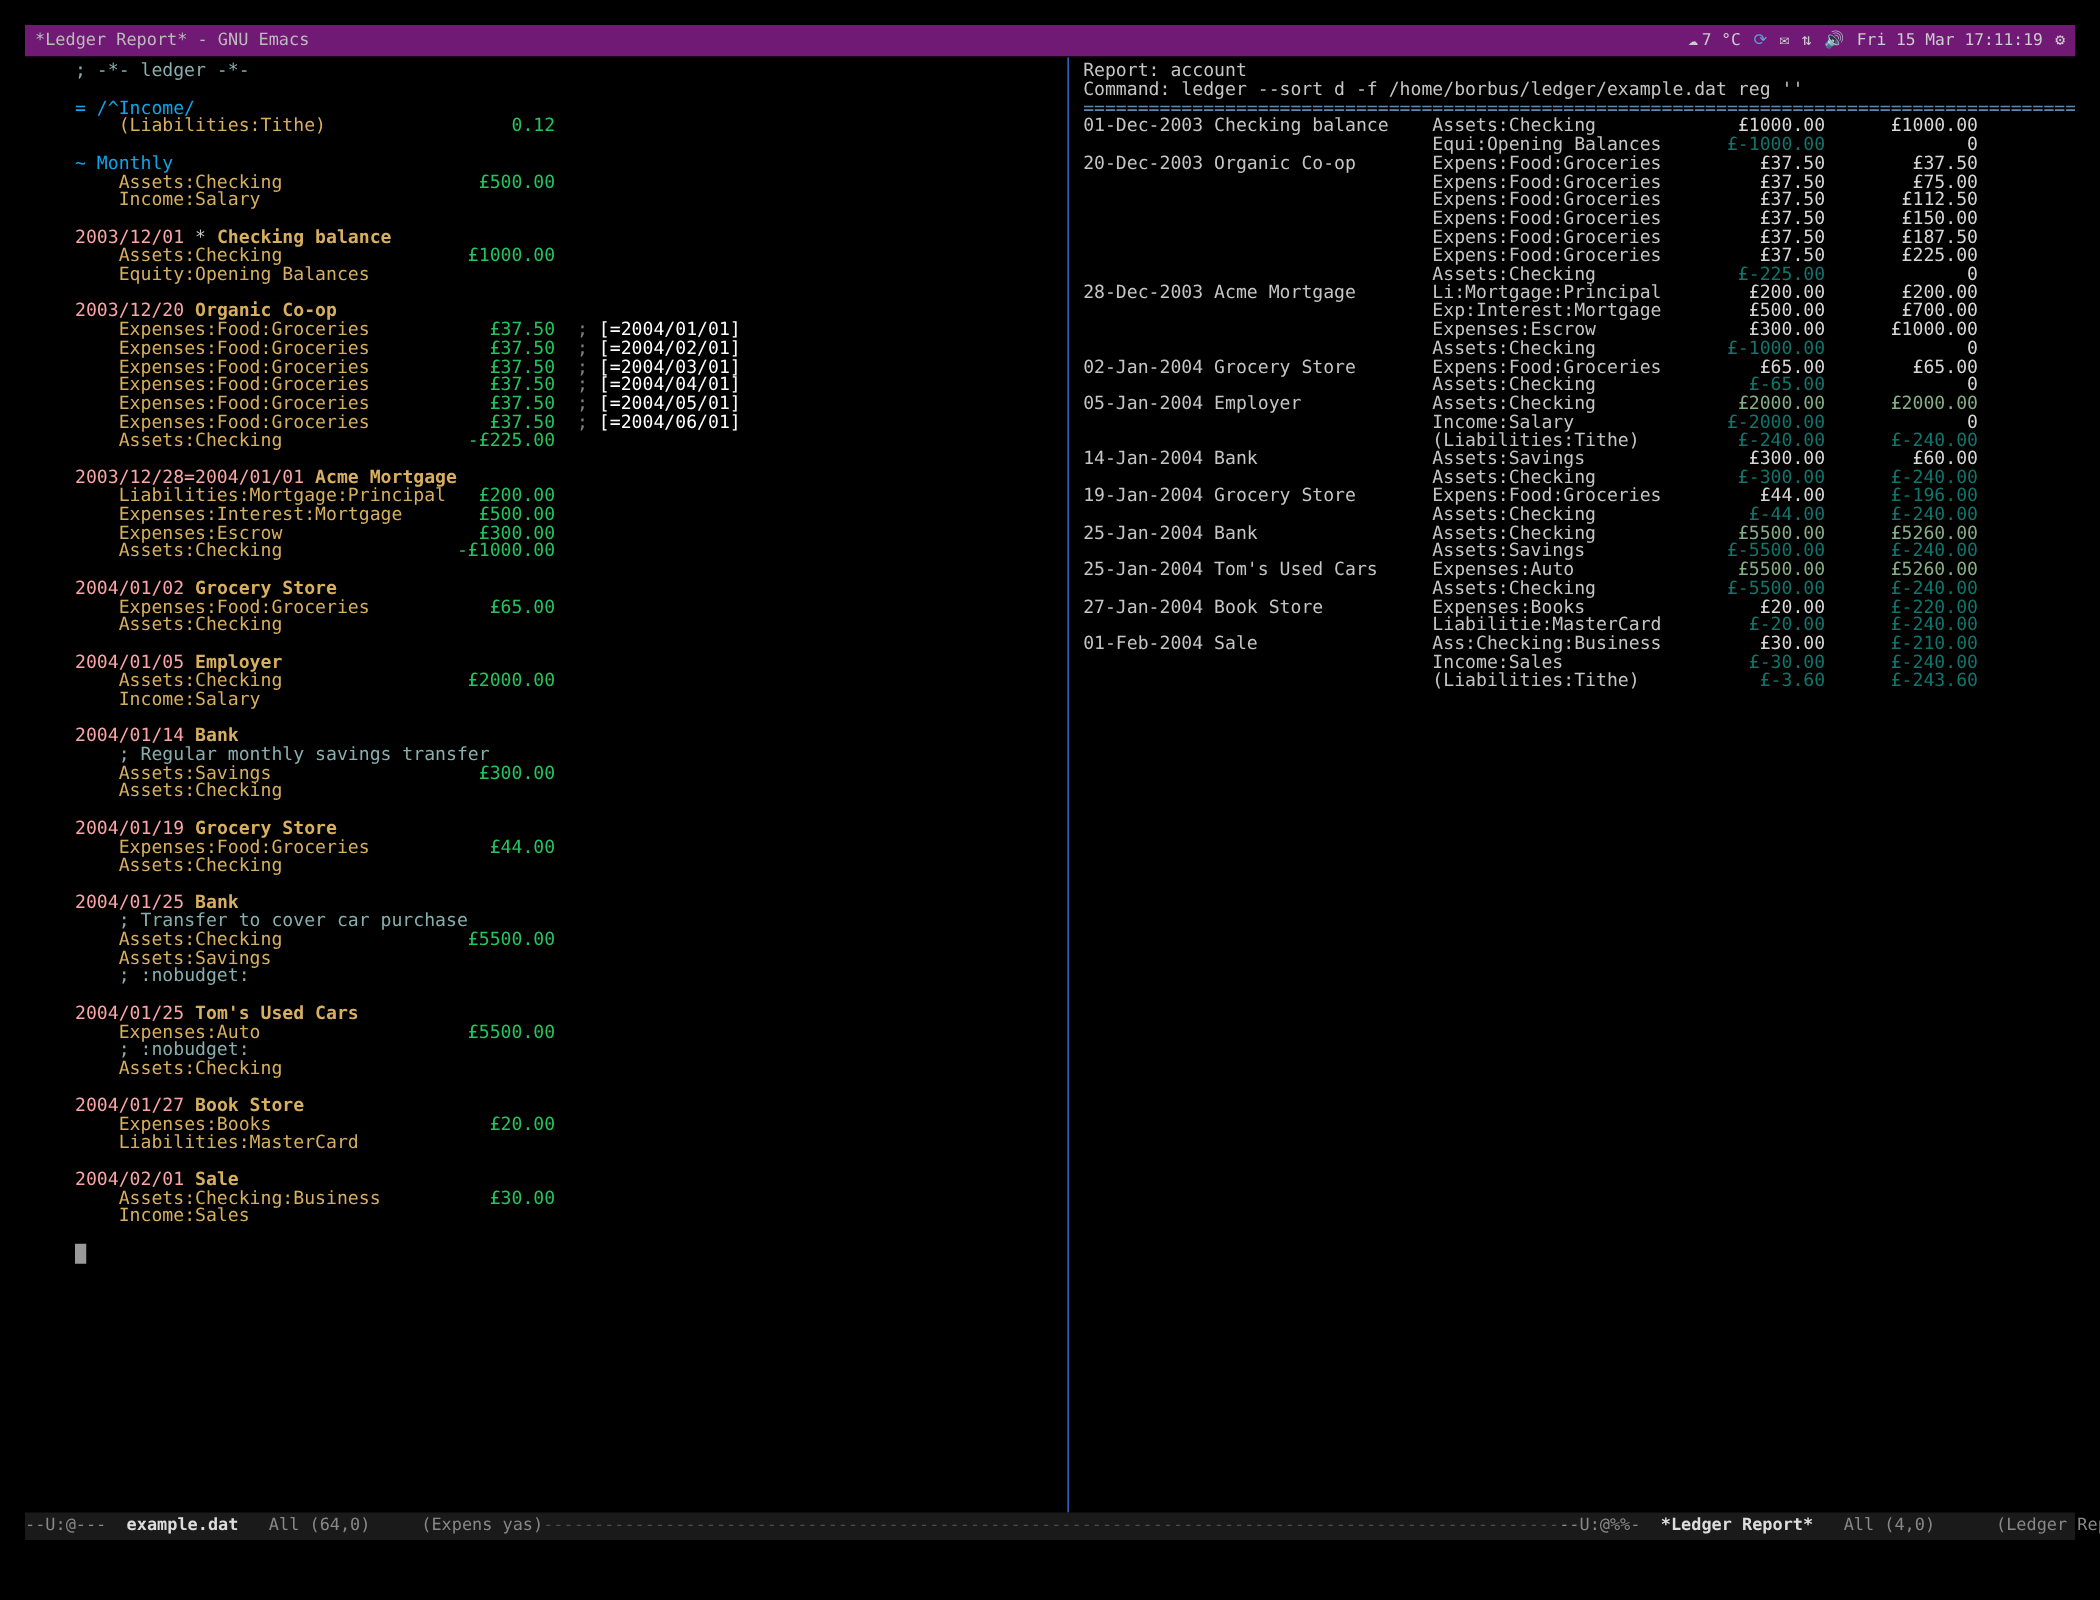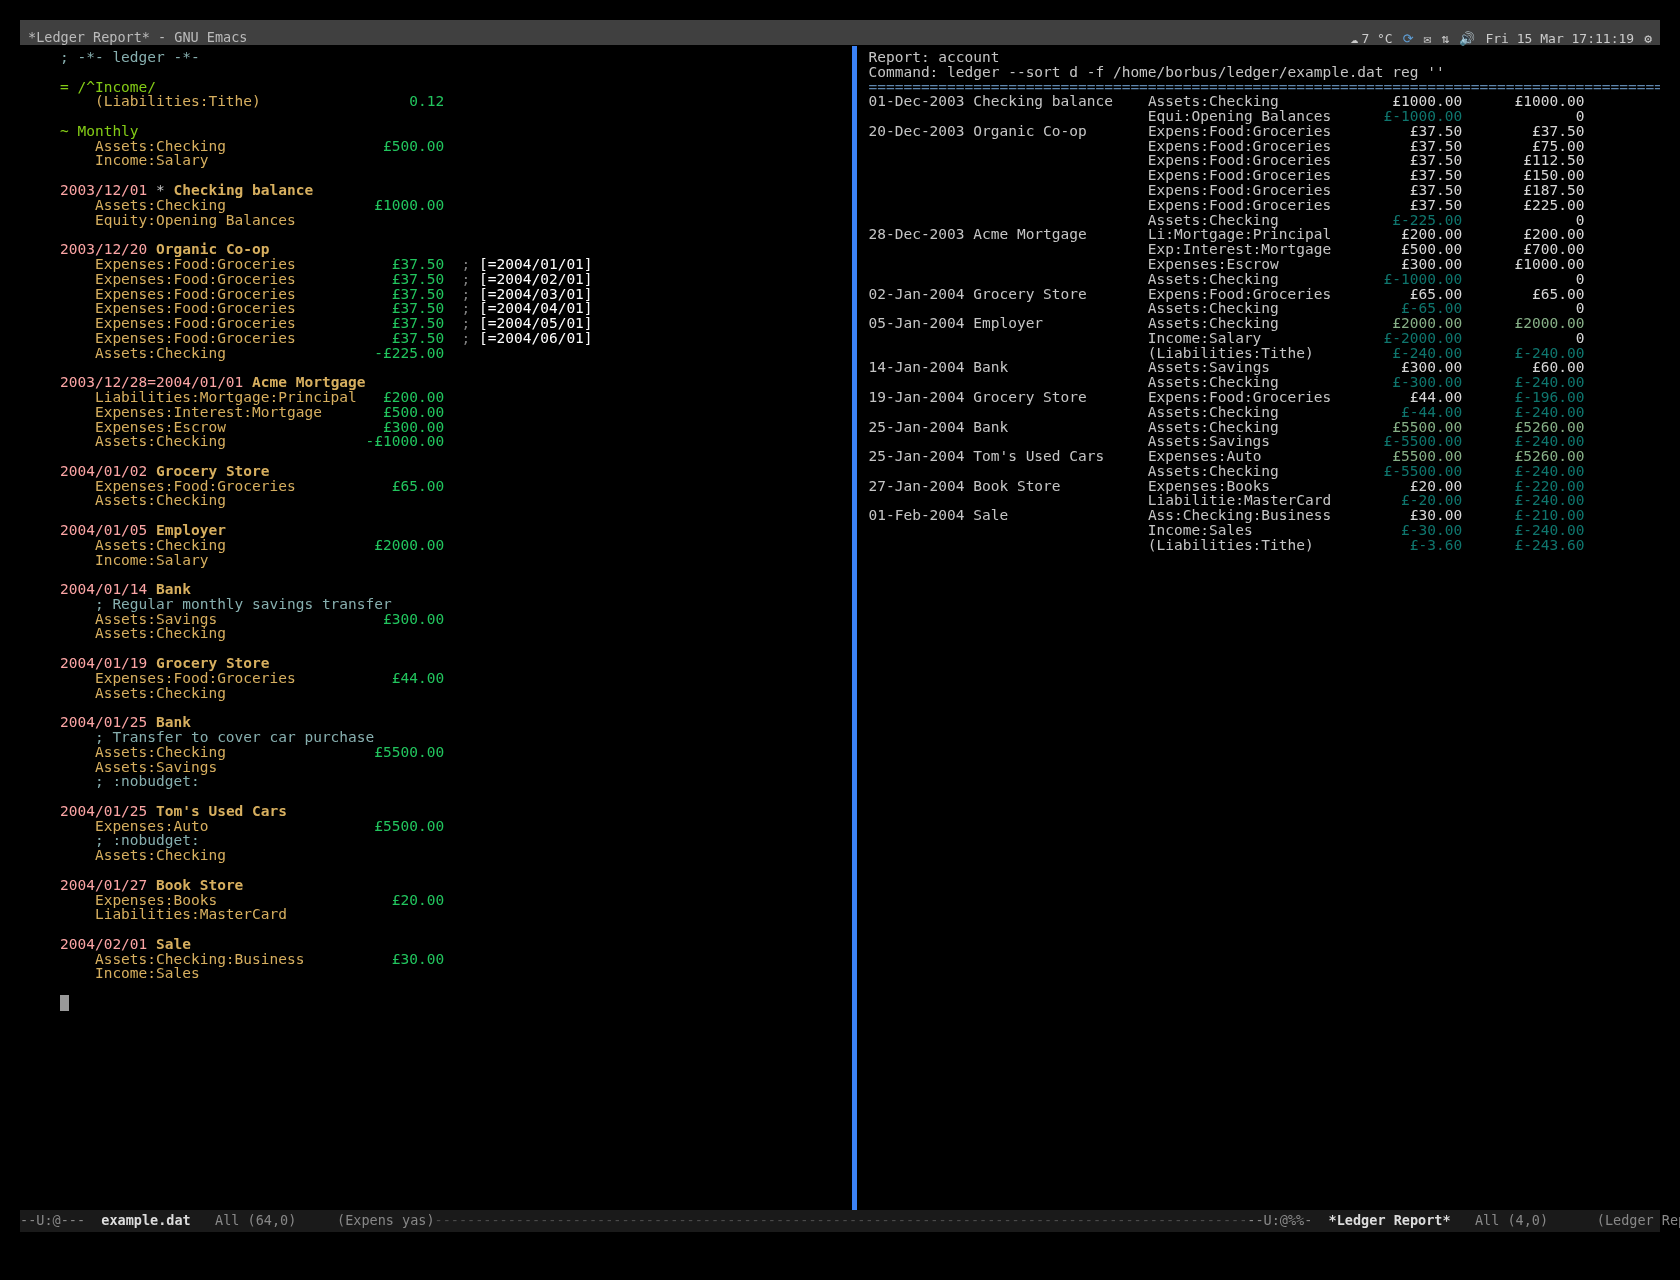--- a/index.html
+++ b/index.html
@@ -1,33 +1,33 @@
 <!DOCTYPE html>
 <html><head>
 <meta charset="utf-8">
 <style>
   * { margin:0; padding:0; box-sizing:border-box; }
   html,body { width:1680px; height:1280px; background:#000; }
   body { font-family:"DejaVu Sans Mono","Courier New",monospace; font-size:14.5px; line-height:1.02; color:#c8c8c8; }
   .workspace { width:1680px; height:1280px; background:#000; padding:20px; display:flex; flex-direction:column; }
-  .menubar { height:26px; background:#404040; color:#d4d4d4; display:flex; align-items:flex-end; padding:0 8px; border-bottom:1px solid #000; }
+  .menubar { height:26px; background:#701a75; color:#d4d4d4; display:flex; align-items:center; padding:0 8px; border-bottom:1px solid #000; }
   .menubar .title { flex:1; font-size:13.5px; color:#bbb; }
   .menubar .tray { display:flex; gap:10px; align-items:center; font-size:13px; color:#ccc; }
   .tray .item { display:flex; align-items:center; gap:3px; }
   .panes { flex:1; display:flex; }
   .pane { flex:1; background:#000; padding:4px 6px 4px 40px; overflow:hidden; white-space:pre; }
-  .pane.right { border-left:5px solid #3b82f6; padding-left:12px; }
+  .pane.right { border-left:1px solid #3b82f6; padding-left:12px; }
   .modeline { background:#1a1a1a; color:#888; height:22px; display:flex; }
   .modeline .half { flex:1; display:flex; align-items:center; white-space:pre; font-size:13.5px; }
   .modeline .filename { color:#ddd; font-weight:bold; }
   .modeline .dash { color:#4a4a4a; overflow:hidden; flex:1; }
   .minibuf { height:28px; background:#000; }
   
   .c-comment { color:#87afaf; }      
-  .c-keyword { color:#84cc16; }
+  .c-keyword { color:#0ea5e9; }
   .c-date    { color:#fca5a5; }
   .c-payee   { color:#d7af5f; font-weight:bold; }   
   .c-account { color:#d7af5f; }
   .c-amount  { color:#22c55e; }
   .c-eff     { color:#ffffff; }      
   .c-dim     { color:#808080; }
   .c-hdr     { color:#c5c5c5; }
   .c-white   { color:#d7d7d7; }
   .c-red     { color:#0f766e; }
   .c-green   { color:#87af87; }

